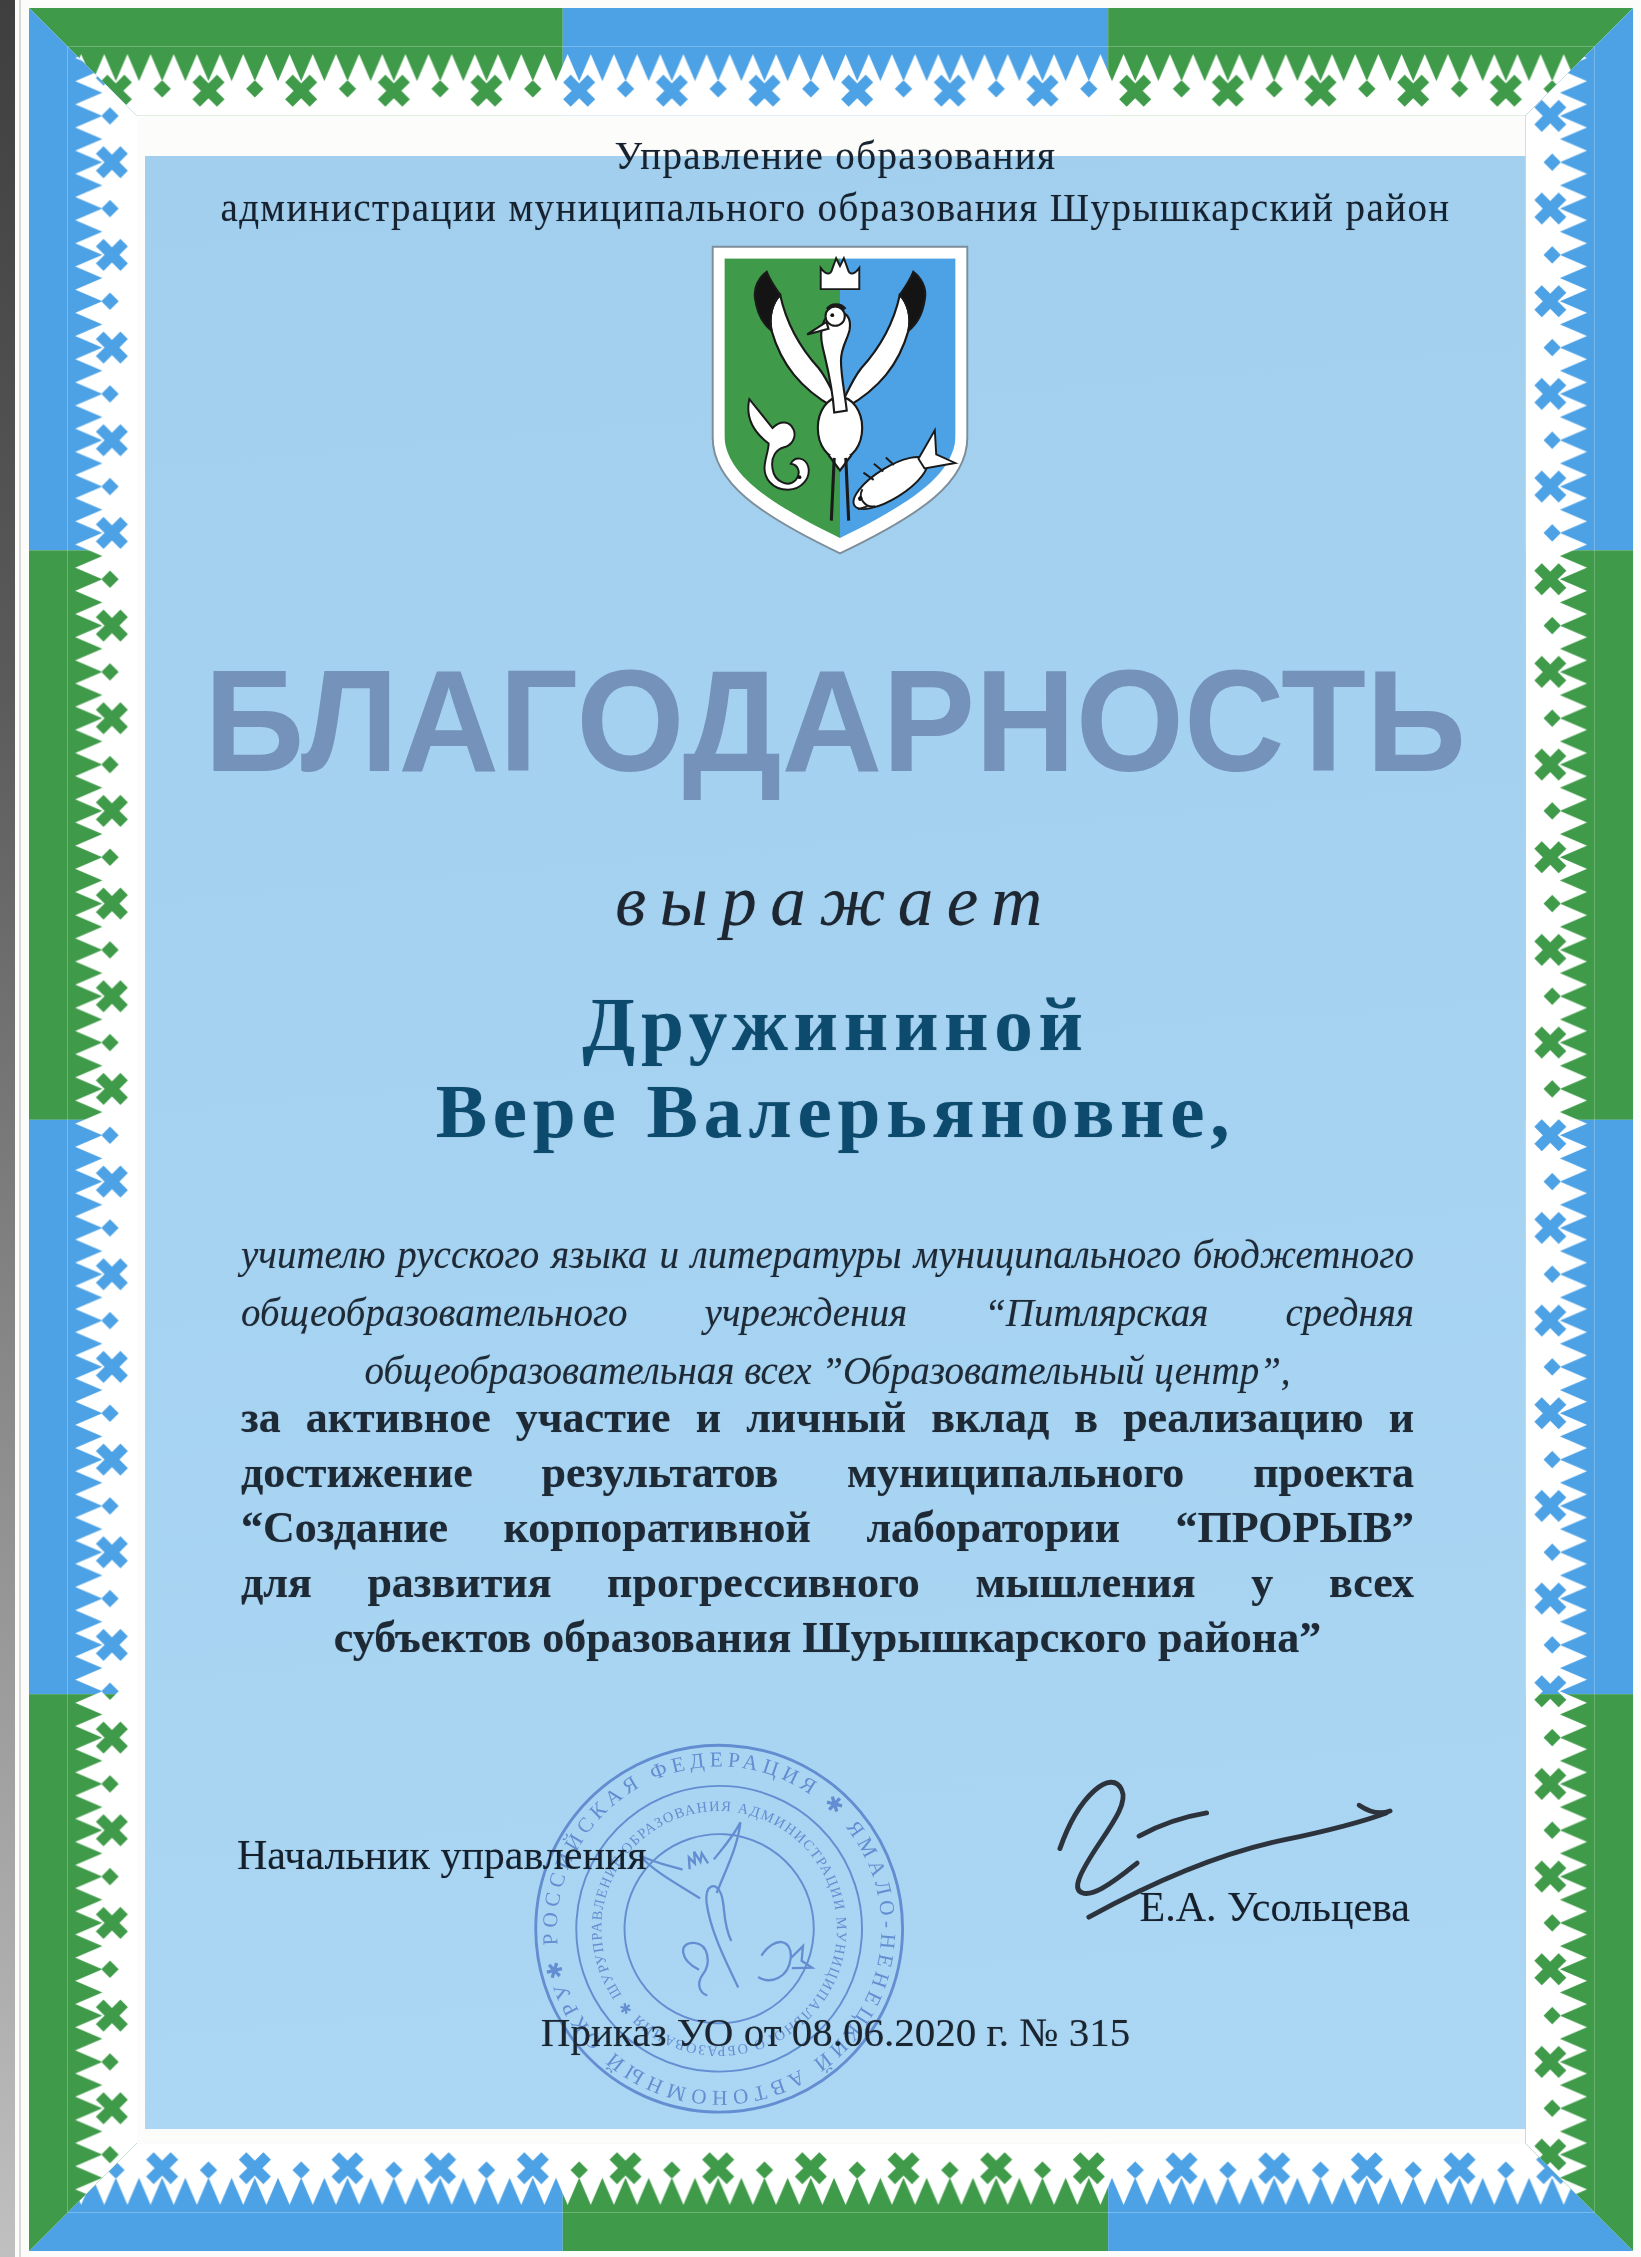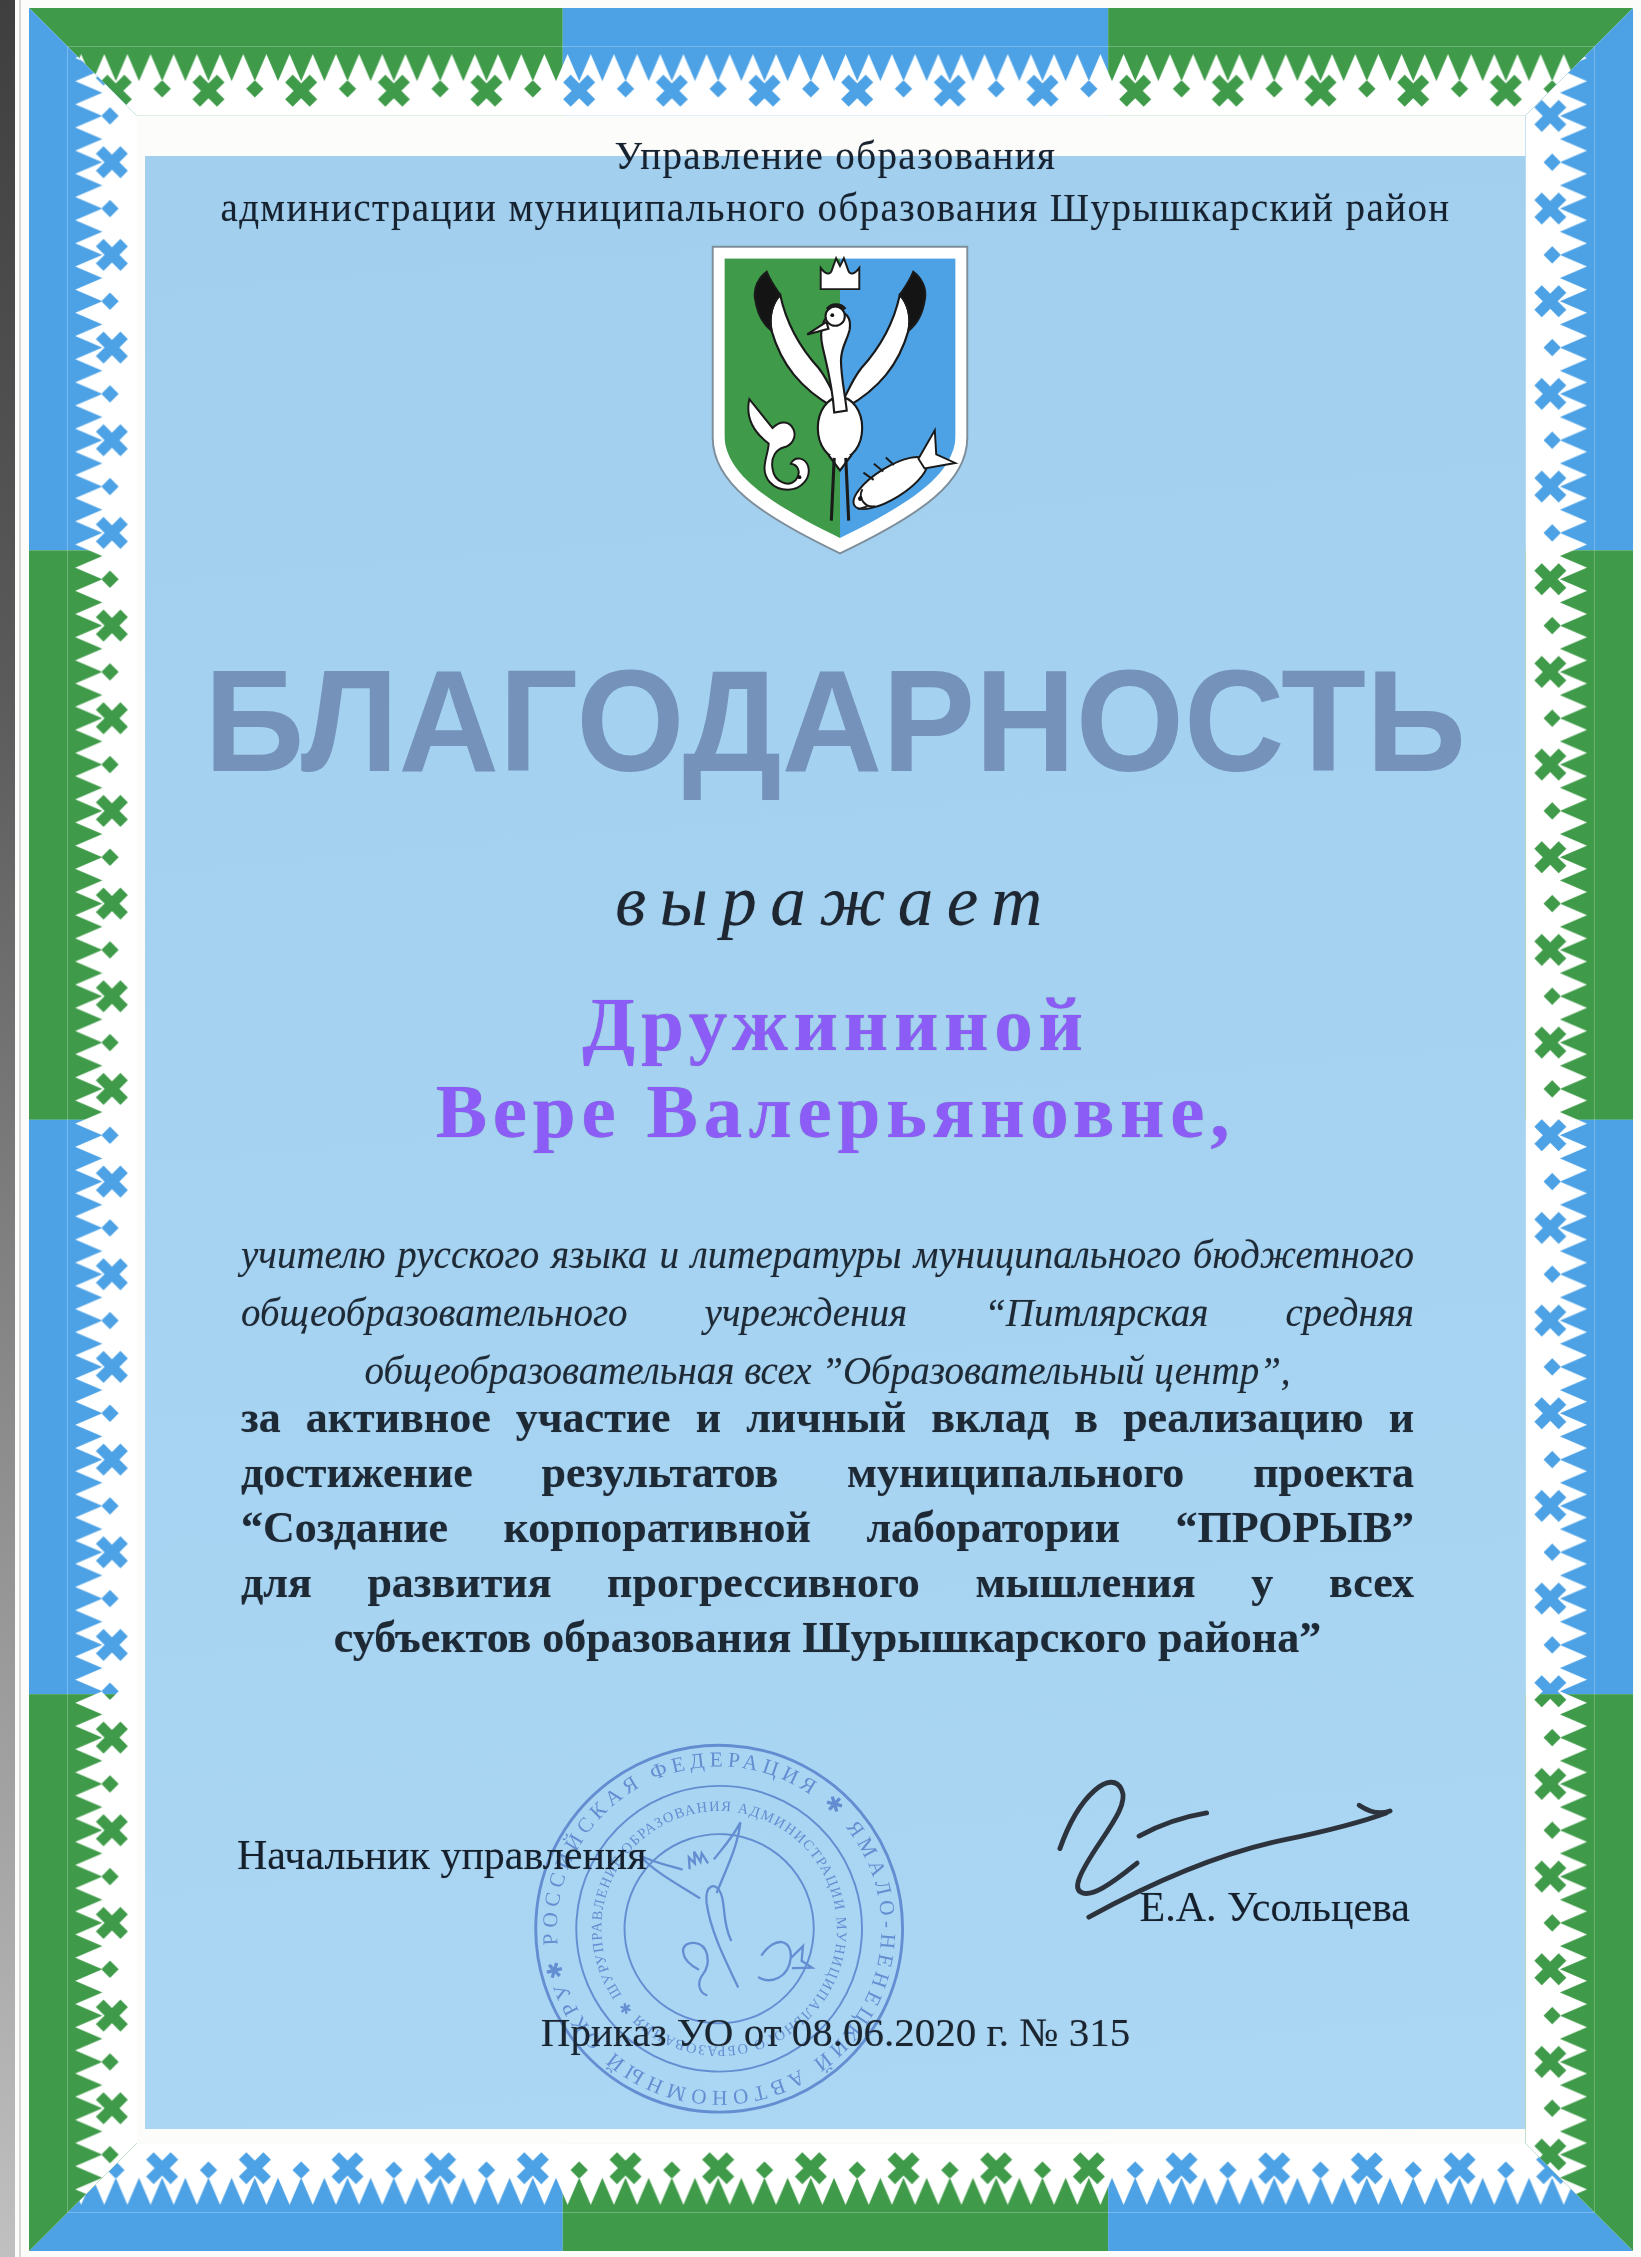--- a/index.html
+++ b/index.html
@@ -13,21 +13,21 @@
     background:linear-gradient(175deg,#a2cfee 0%,#a6d3f1 55%,#abd7f4 100%);}
   svg.layer{position:absolute;left:0;top:0;}
   .hdr{left:145px;width:1381px;text-align:center;color:#16222f;font-size:39px;letter-spacing:1.4px;}
   .title{left:145px;width:1381px;top:644px;text-align:center;}
   .title span{display:inline-block;transform:scaleX(0.96);transform-origin:center;
     font-family:"Liberation Sans", sans-serif;font-weight:bold;font-size:145px;line-height:154px;
     color:#7492ba;white-space:nowrap;}
   .subtitle{left:145px;width:1381px;top:861px;text-align:center;font-style:italic;
     font-size:71px;letter-spacing:13.5px;color:#1d2631;}
   .recipient{left:145px;width:1381px;text-align:center;font-weight:bold;font-size:77px;
-    letter-spacing:5.8px;color:#8b5cf6;line-height:87px;}
+    letter-spacing:5.8px;color:#0c4a6e;line-height:87px;}
   .para{left:241px;width:1173px;color:#1e2936;}
   .p1 div{font-size:39px;line-height:58px;text-align:justify;text-align-last:justify;}
   .p1 div.center{text-align:center;text-align-last:center;}
   .p2 div{font-size:44px;line-height:55px;font-weight:bold;text-align:justify;text-align-last:justify;}
   .p2 div.center{text-align:center;text-align-last:center;}
   .sig-pos{left:237px;top:1817px;width:676px;font-size:42px;color:#15202c;line-height:77px;}
   .sig-name{left:966px;top:1856px;width:444px;text-align:right;font-size:42px;color:#15202c;margin-top:27px;}
   .order{left:145px;width:1381px;top:2008px;text-align:center;font-size:41px;color:#1a2530;}
   .stamp-svg{mix-blend-mode:multiply;opacity:0.82;}
   .softtext{text-shadow:0 0 1px rgba(25,35,50,0.35);}

